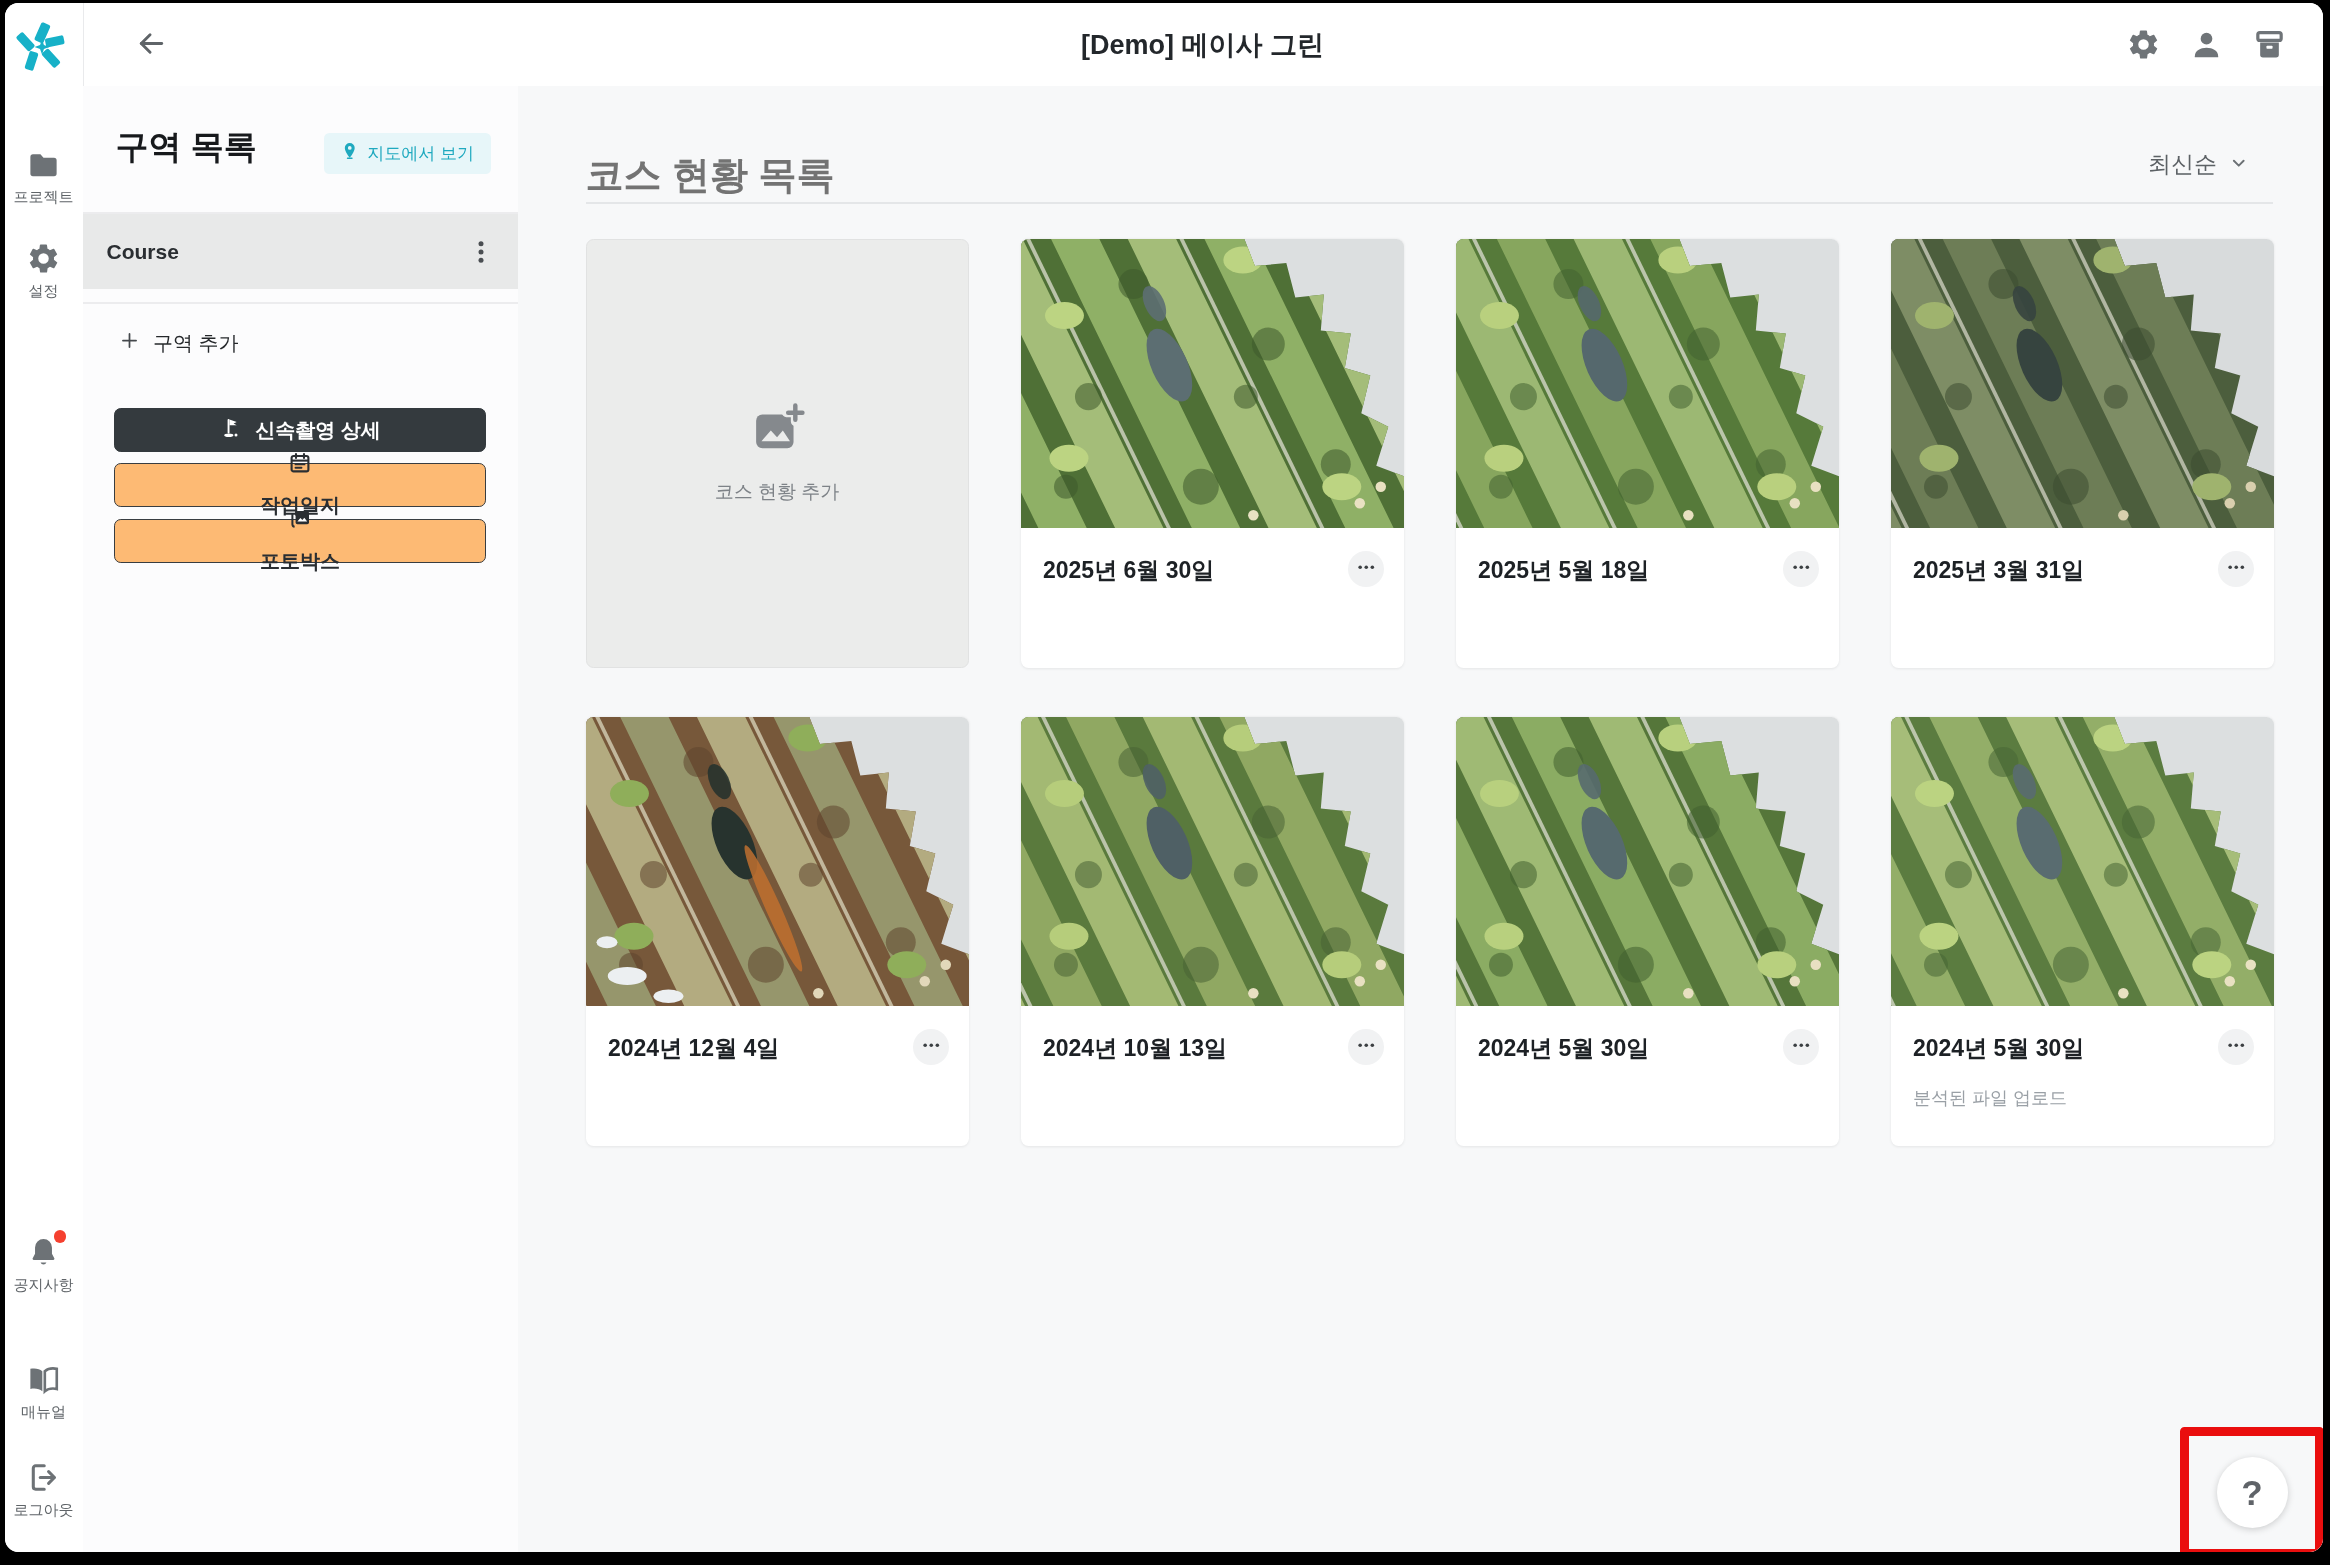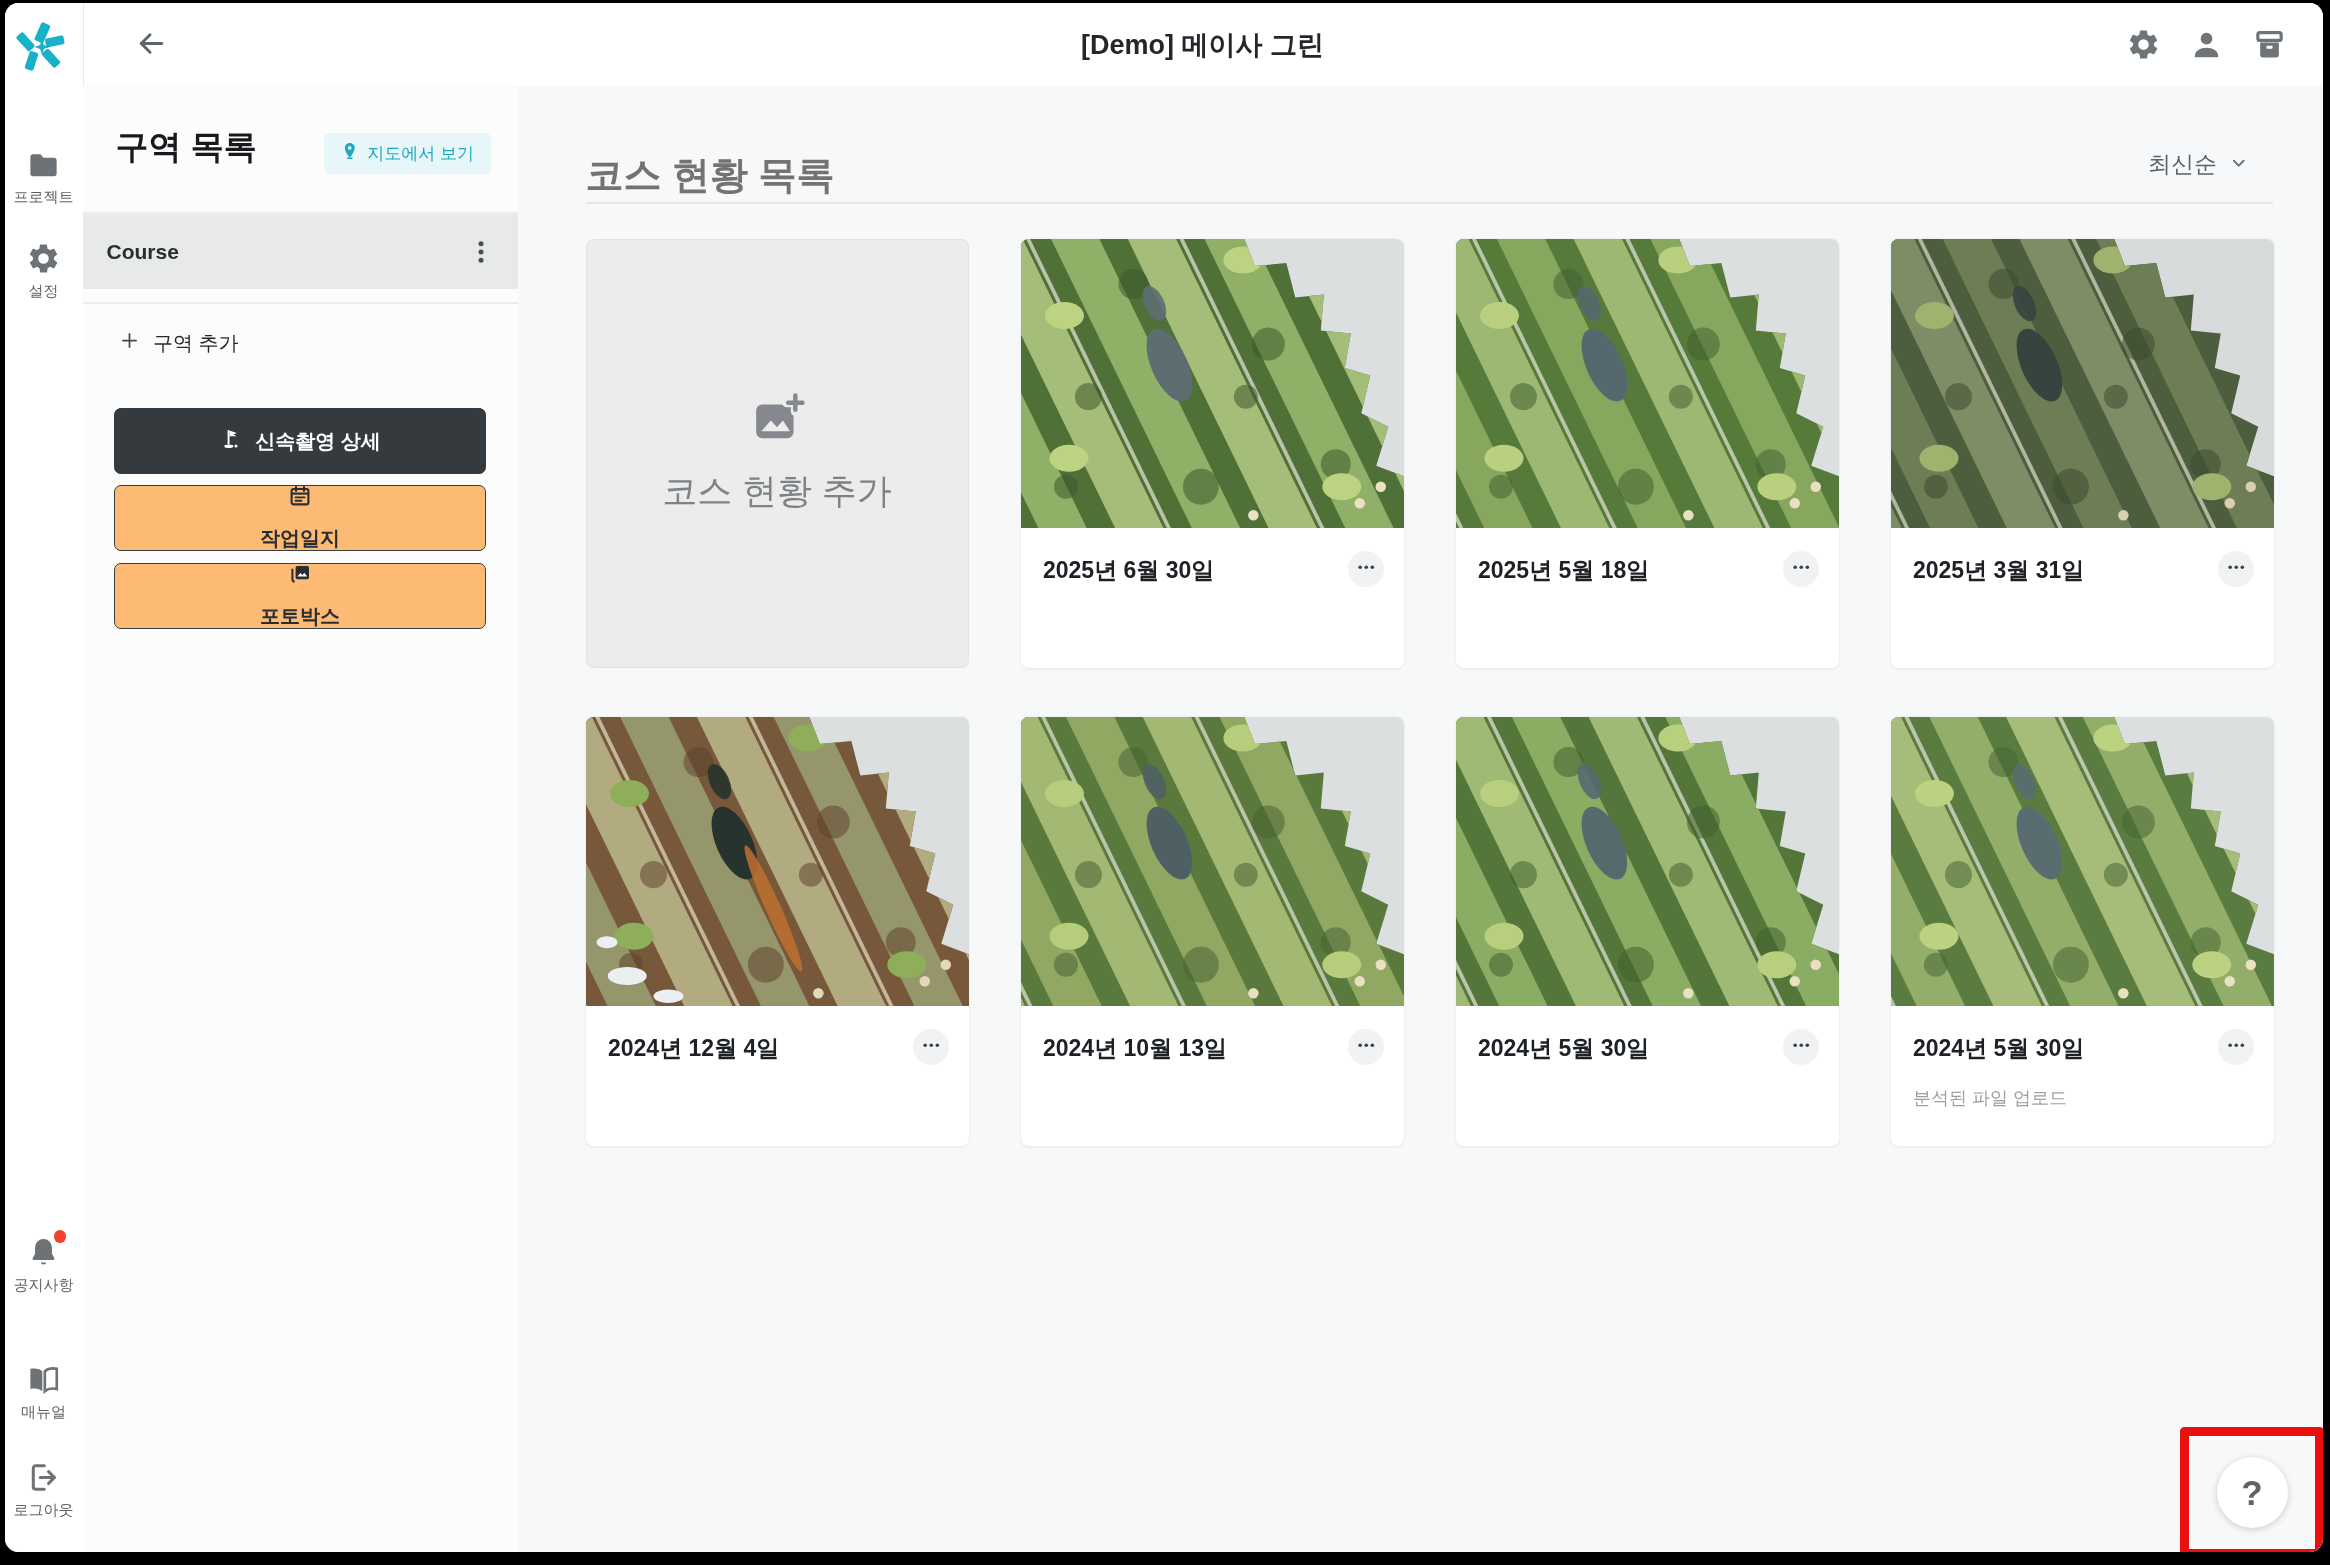--- a/index.html
+++ b/index.html
@@ -32,21 +32,21 @@
            background:#e7f6f9;border-radius:5.3px;color:#1fa9bf;font-size:17px;cursor:pointer;}
   .map-btn svg{width:19.5px;height:19.5px;}
   .panel-div1{position:absolute;left:0;right:0;top:126px;height:1.5px;background:#ececee;}
   .zone-row{position:absolute;left:0;right:0;top:128px;height:75px;background:#e8e9e9;display:flex;align-items:center;cursor:pointer;}
   .zone-name{margin-left:24px;font-size:21px;font-weight:bold;color:#2a2e32;flex:1;}
   .kebab{width:35px;height:35px;margin-right:19.5px;display:flex;align-items:center;justify-content:center;color:#4a4e52;cursor:pointer;}
   .panel-div2{position:absolute;left:0;right:0;top:216px;height:1.5px;background:#ececee;}
   .add-zone{position:absolute;left:36px;top:242px;height:30px;display:flex;align-items:center;gap:13.5px;font-size:20px;color:#25282b;cursor:pointer;}
   .add-zone svg{width:21px;height:21px;color:#44484c;}
   .panel-actions{position:absolute;left:31.5px;right:31.5px;top:322px;display:flex;flex-direction:column;gap:11.3px;}
-  .act-btn{height:66px;border-radius:6.8px;display:flex;align-items:center;justify-content:center;gap:12px;
+  .act-btn{height:44px;border-radius:6.8px;display:flex;align-items:center;justify-content:center;gap:12px;
            font-size:20px;font-weight:bold;cursor:pointer;box-sizing:border-box;}
   .act-btn svg{width:24px;height:24px;}
   .act-dark{background:#343a3e;color:#fff;border:1.5px solid #343a3e;}
   .act-light{background:#fdba74;color:#2a2e32;border:1.5px solid #383d41;flex-direction:column;}
 
   
   .main{position:absolute;left:513px;top:83px;right:0;bottom:0;background:#f7f8f9;overflow:hidden;}
   .main-title{position:absolute;left:68px;top:39px;font-size:38px;font-weight:bold;color:#737373;}
   .sort{position:absolute;right:74px;top:63px;display:flex;align-items:center;gap:12px;font-size:23px;color:#5c6165;cursor:pointer;}
   .sort svg{width:19.5px;height:19.5px;color:#6d7276;}
@@ -55,21 +55,21 @@
   .card{width:383px;height:429px;border-radius:7.5px;background:#fff;overflow:hidden;box-shadow:0 0.8px 3px rgba(0,0,0,.08);cursor:pointer;position:relative;}
   .card-img{width:383px;height:289px;display:block;}
   .card-foot{position:relative;height:131px;background:#fff;}
   .card-date{position:absolute;left:22.5px;top:27px;font-size:23px;font-weight:bold;color:#1d2125;}
   .card-sub{position:absolute;left:22.5px;top:80px;font-size:18px;color:#9aa0a6;}
   .card-menu{position:absolute;right:19.5px;top:22.5px;width:36px;height:36px;border-radius:50%;background:#f1f2f3;
              display:flex;align-items:center;justify-content:center;color:#3c4043;cursor:pointer;}
   .add-card{width:383px;height:429px;border-radius:7.5px;background:#ebeceb;border:0.8px solid #e1e2e2;box-sizing:border-box;
             display:flex;flex-direction:column;align-items:center;justify-content:center;gap:19.5px;cursor:pointer;}
   .add-card .big-icon{width:57px;height:57px;color:#85898d;}
-  .add-card-label{font-size:35px;color:#7d8287;}
+  .add-card-label{font-size:19px;color:#7d8287;}
 
   
   .help-highlight{position:absolute;left:2175px;top:1424px;width:126px;height:113px;border:9.8px solid #ea0e0e;border-radius:4.5px;pointer-events:none;z-index:5;}
   .help-btn{position:absolute;left:2212px;top:1454px;width:71px;height:71px;border-radius:50%;background:#fff;
             box-shadow:0 1.5px 7.5px rgba(0,0,0,.18);display:flex;align-items:center;justify-content:center;
             font-size:35px;font-weight:bold;color:#5f6368;cursor:pointer;z-index:4;}
 </style>
 </head>
 <body>
 

